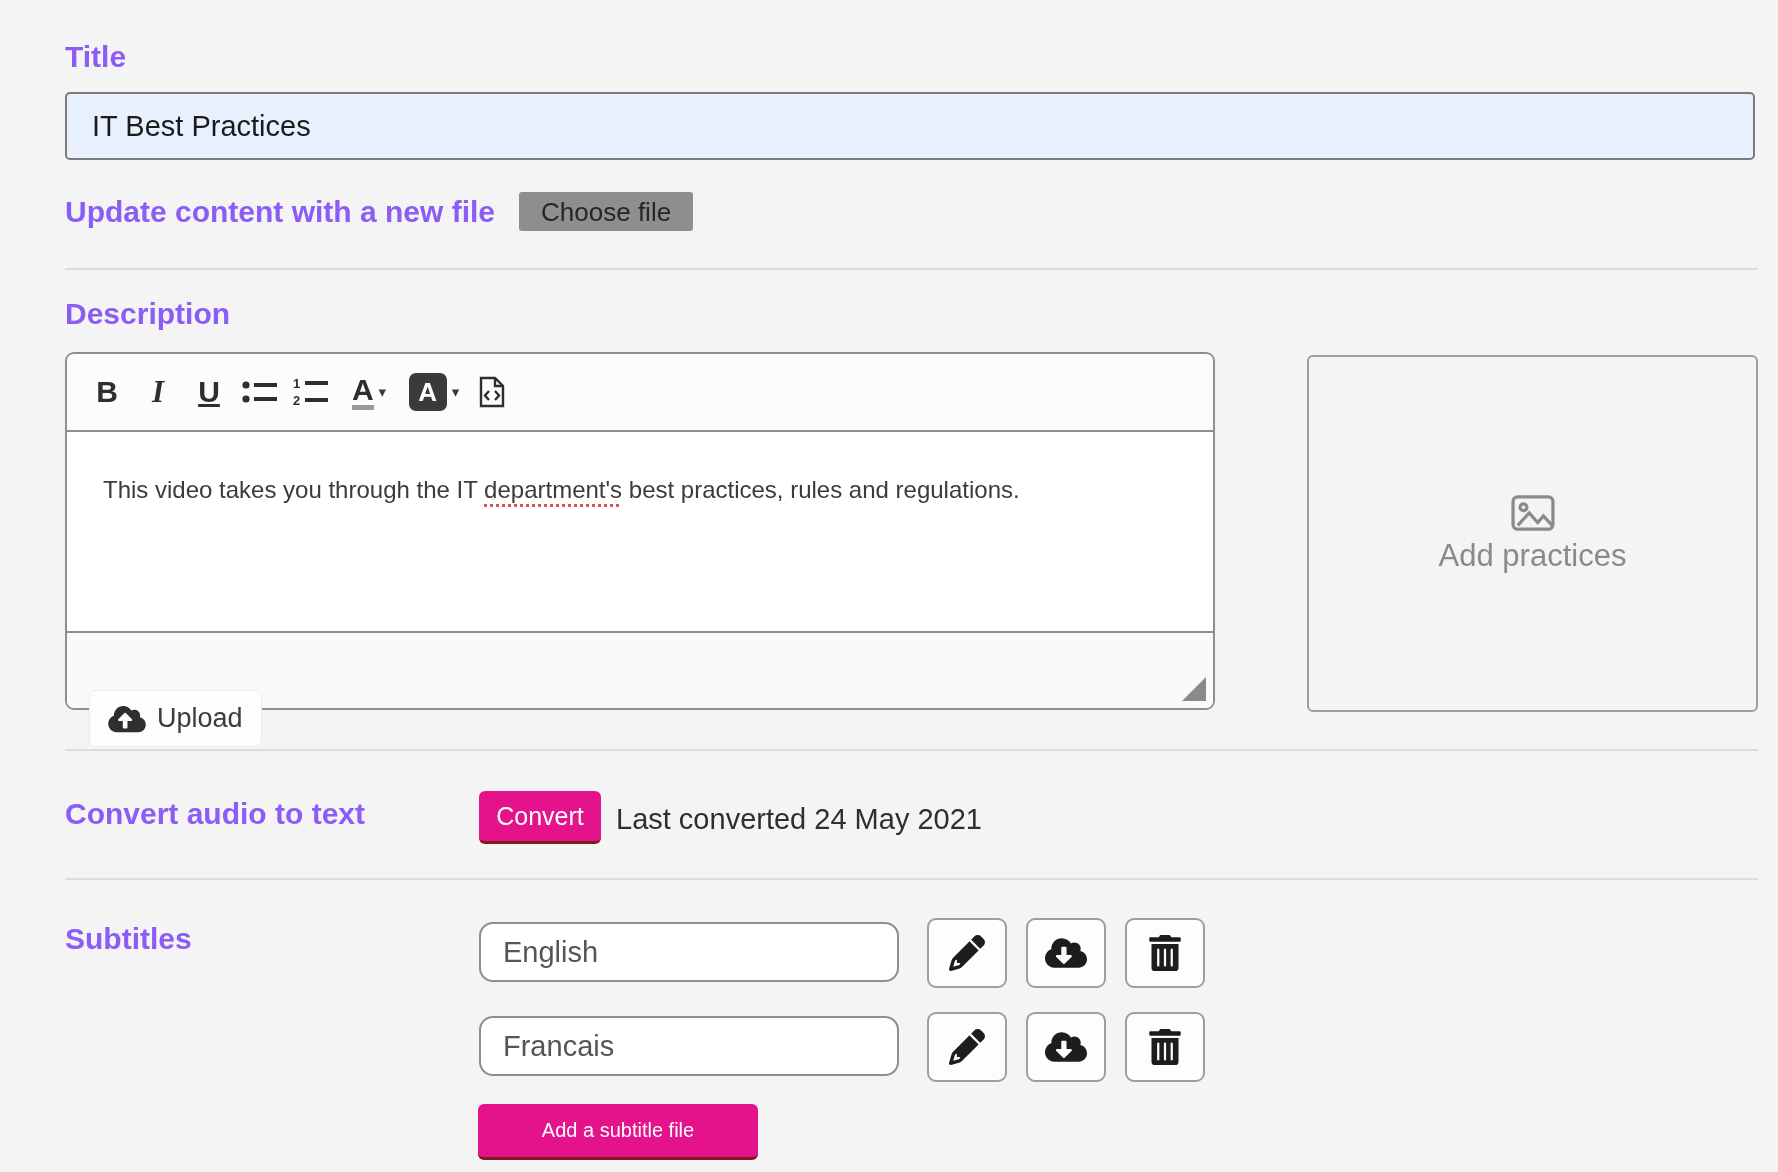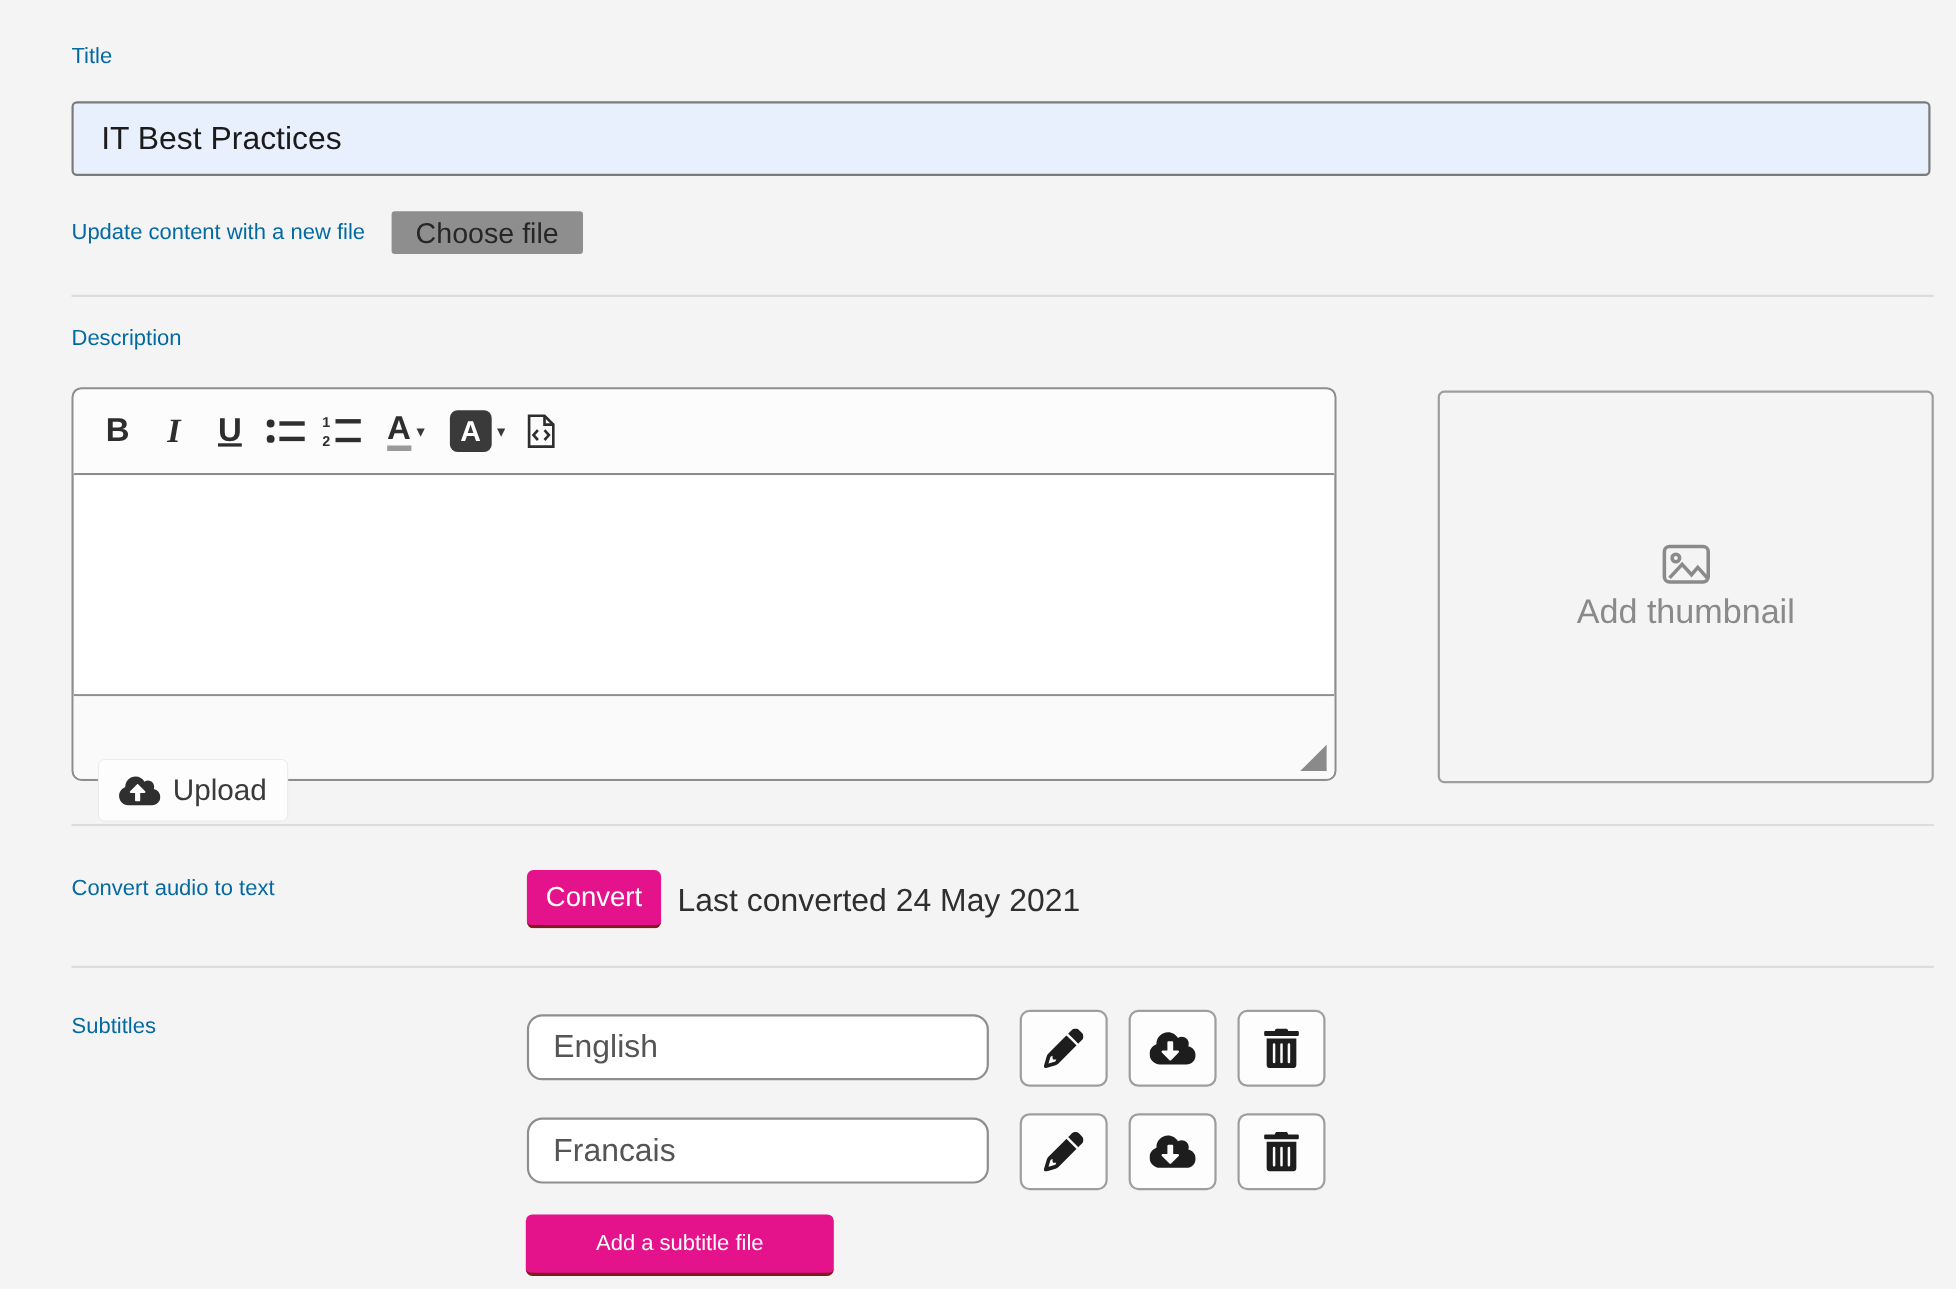--- a/index.html
+++ b/index.html
@@ -5,21 +5,21 @@
   * { box-sizing: border-box; margin: 0; padding: 0; }
   html,body { width:1778px; height:1172px; }
   body {
     background:#f4f4f4;
     font-family:"Liberation Sans","DejaVu Sans",sans-serif;
     color:#2b2b2b;
     position:relative;
     overflow:hidden;
   }
   .abs { position:absolute; }
-  .form-label { font-size:20px; font-weight:400; color:#0369a1; white-space:nowrap; }
+  .form-label { font-size:30px; font-weight:700; color:#8b5cf6; white-space:nowrap; }
 
   
   #title-label { left:65px; top:40px; }
   #title-input {
     left:65px; top:92px; width:1690px; height:68px;
     background:#e8f0fe; border:2px solid #7b7b7b; border-radius:5px;
     font-size:29px; color:#1b1b1b; padding:16px 25px;
     font-family:"Liberation Sans","DejaVu Sans",sans-serif;
   }
 
@@ -183,39 +183,42 @@
     <button class="tb-btn">
       <svg width="28" height="32" viewBox="0 0 28 32" fill="none" stroke="#2e2e2e" stroke-width="2.4">
         <path d="M3 2 h14 l8 8 v20 h-22 z"></path>
         <path d="M17 2 v8 h8"></path>
         <path d="M11 15 l-4 4.5 4 4.5"></path>
         <path d="M17 15 l4 4.5 -4 4.5"></path>
       </svg>
     </button>
   </div>
 
+  <div id="editor-content">
+    <p><span>This video takes you through the IT </span><span class="spellcheck">department's</span><span> best practices, rules and regulations.</span></p>
+  </div>
 
   <div id="editor-footer">
     <button id="upload-button">
       <svg width="38" height="30" viewBox="0 0 640 512" fill="#2f2f2f">
         <path d="M537.6 226.6c4.1-10.7 6.4-22.4 6.4-34.6 0-53-43-96-96-96-19.7 0-38.1 6-53.3 16.2C367 64.2 315.3 32 256 32c-88.4 0-160 71.6-160 160 0 2.7.1 5.4.2 8.1C40.2 219.8 0 273.2 0 336c0 79.5 64.5 144 144 144h368c70.7 0 128-57.3 128-128 0-61.9-44-113.6-102.4-125.4zM393.4 288H328v112c0 8.8-7.2 16-16 16h-48c-8.8 0-16-7.2-16-16V288h-65.4c-14.3 0-21.4-17.2-11.3-27.3l105.4-105.3c6.2-6.2 16.4-6.2 22.6 0l105.4 105.3c10.1 10.1 2.9 27.3-11.3 27.3z"></path>
       </svg>
       <span>Upload</span>
     </button>
     <div id="resize-handle"></div>
   </div>
 </div>
 
 <button class="abs" id="add-thumbnail-button">
   <svg width="46" height="38" viewBox="0 0 24 20" fill="none" stroke="#8a8a8a" stroke-width="1.7">
     <rect x="1.5" y="1.5" width="21" height="17" rx="2.5"></rect>
     <circle cx="7" cy="7" r="1.8"></circle>
     <path d="M4 16.5 l6-6.5 4.5 5 3-3.5 4.5 5"></path>
   </svg>
-  <span class="thumb-text">Add thumbnail</span>
+  <span class="thumb-text">Add practices</span>
 </button>
 
 <div class="abs divider" id="divider-2"></div>
 
 <div class="abs form-label" id="convert-label">Convert audio to text</div>
 <button class="abs pink-btn" id="convert-button">Convert</button>
 <div class="abs" id="convert-status">Last converted 24 May 2021</div>
 
 <div class="abs divider" id="divider-3"></div>
 

